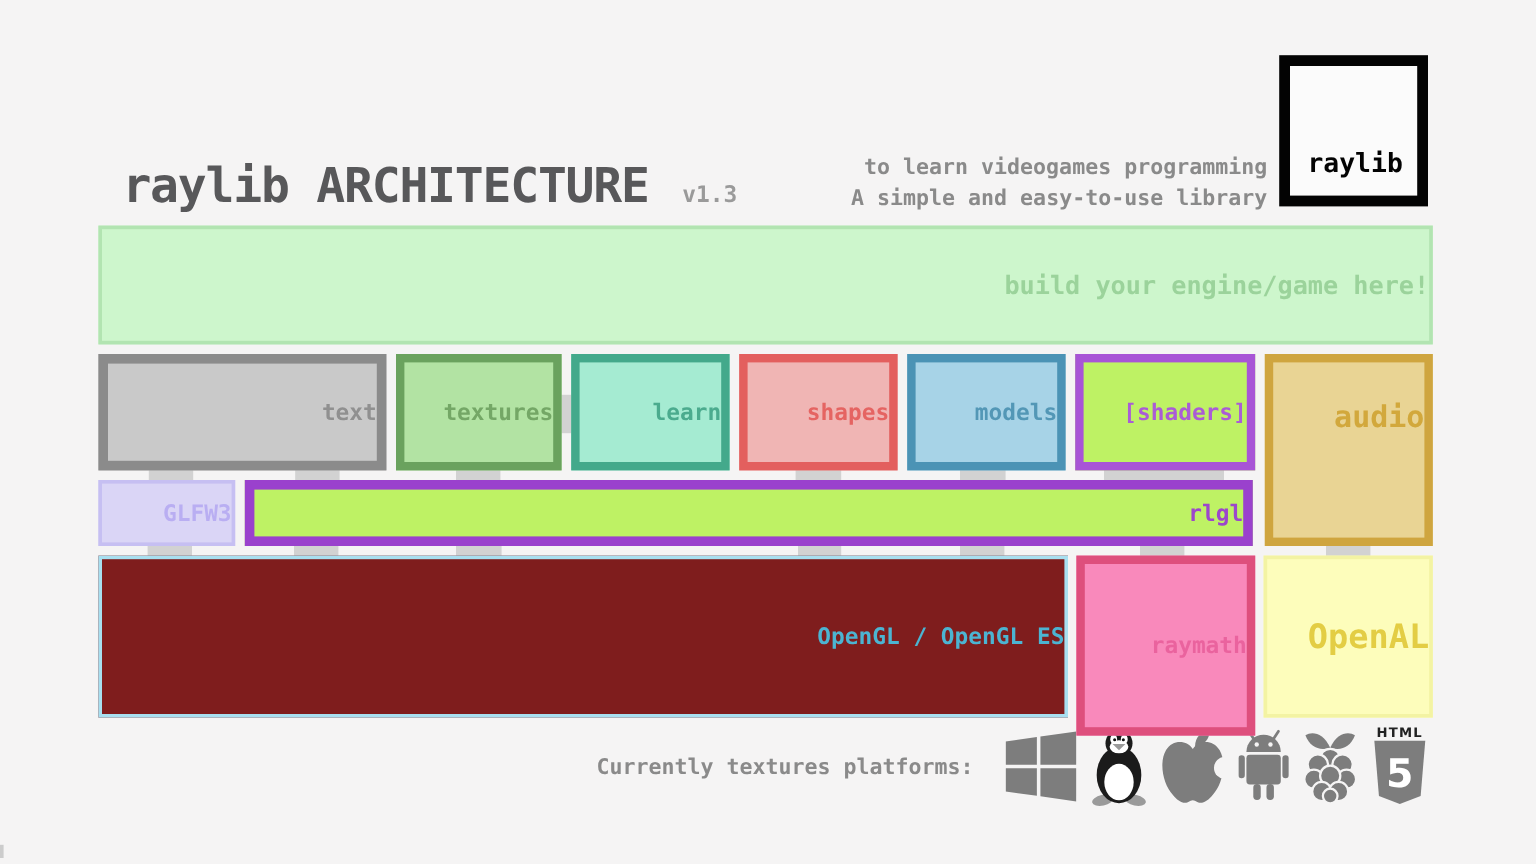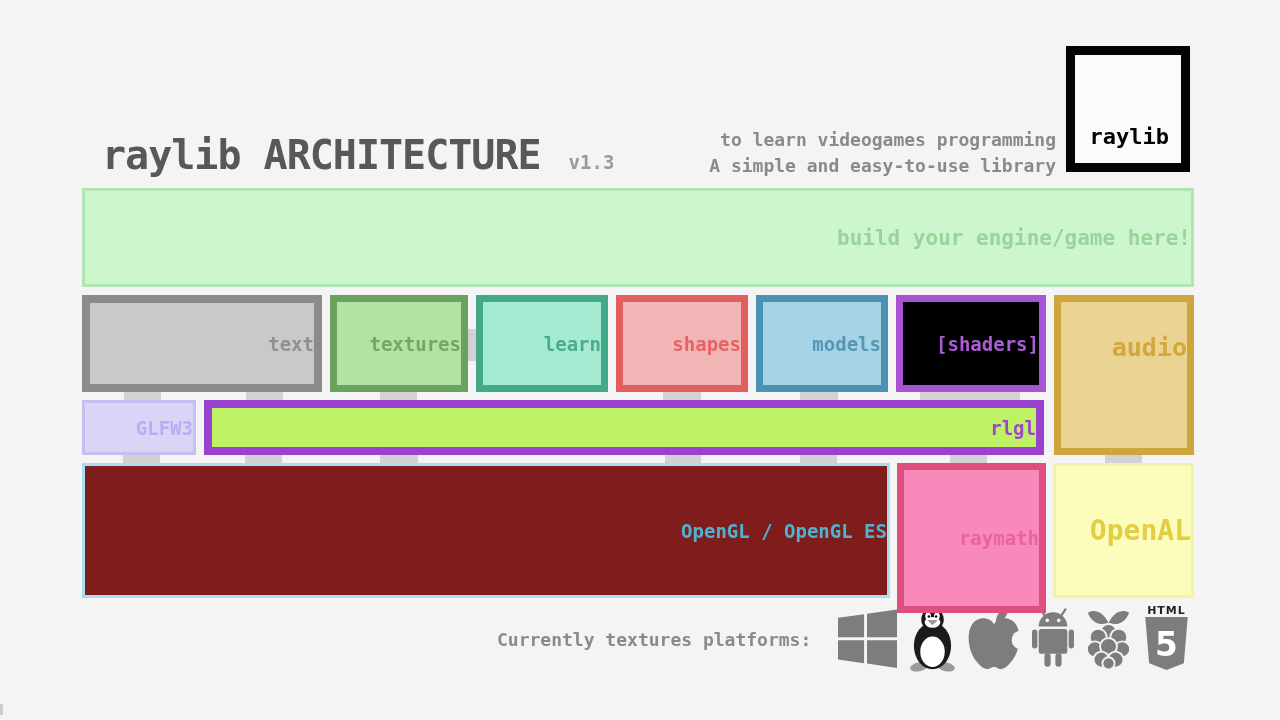--- a/index.html
+++ b/index.html
@@ -90,21 +90,21 @@
 </div>
 <div class="abs box b-text" style="background-color: rgb(165, 235, 210); border-color: rgb(67, 169, 139); color: rgb(75, 171, 142);">
   <span>learn</span>
 </div>
 <div class="abs box b-shapes" style="background-color: rgb(240, 181, 180); border-color: rgb(227, 95, 94); color: rgb(229, 100, 98);">
   <span>shapes</span>
 </div>
 <div class="abs box b-models" style="background-color: rgb(167, 211, 231); border-color: rgb(75, 147, 181); color: rgb(83, 151, 182);">
   <span>models</span>
 </div>
-<div class="abs box b-shaders" style="background-color: #000000; border-color: rgb(168, 84, 214); color: rgb(170, 92, 214);">
+<div class="abs box b-shaders" style="background-color: #bef264; border-color: rgb(168, 84, 214); color: rgb(170, 92, 214);">
   <span>[shaders]</span>
 </div>
 <div class="abs box b-audio" style="background-color: rgb(233, 212, 148); border-color: rgb(207, 165, 63); color: rgb(210, 168, 60);">
   <span>audio</span>
 </div>
 
 <div class="abs box b-glfw3" style="background-color: rgb(218, 213, 246); border-color: rgb(198, 191, 242); color: rgb(185, 174, 242);">
   <span>GLFW3</span>
 </div>
 <div class="abs box b-rlgl" style="background-color: #bef264; border-color: rgb(154, 65, 205); color: rgb(156, 70, 204); padding-left: 44px;">

